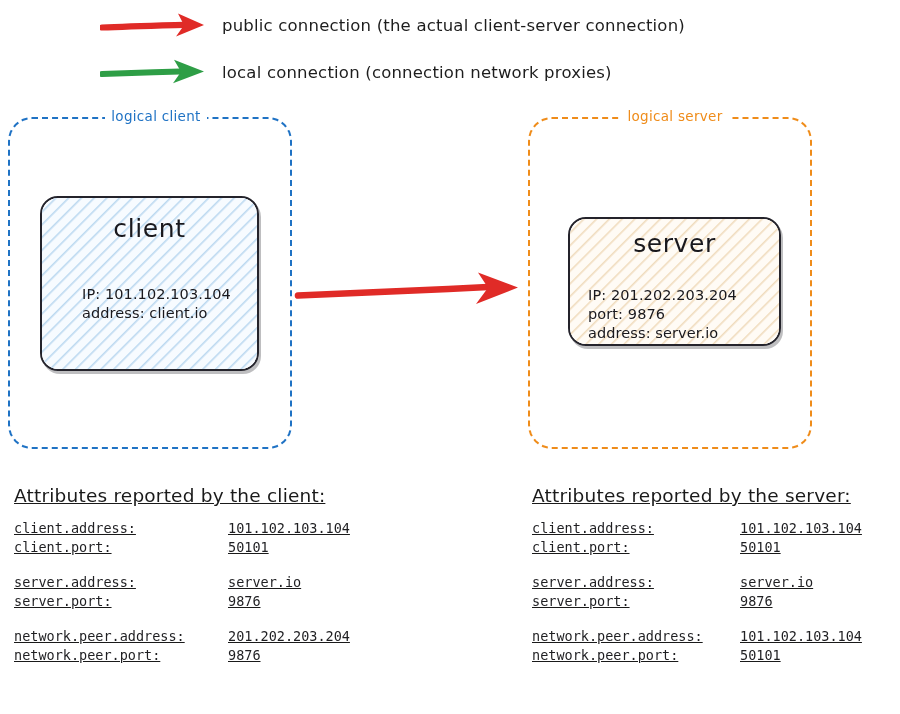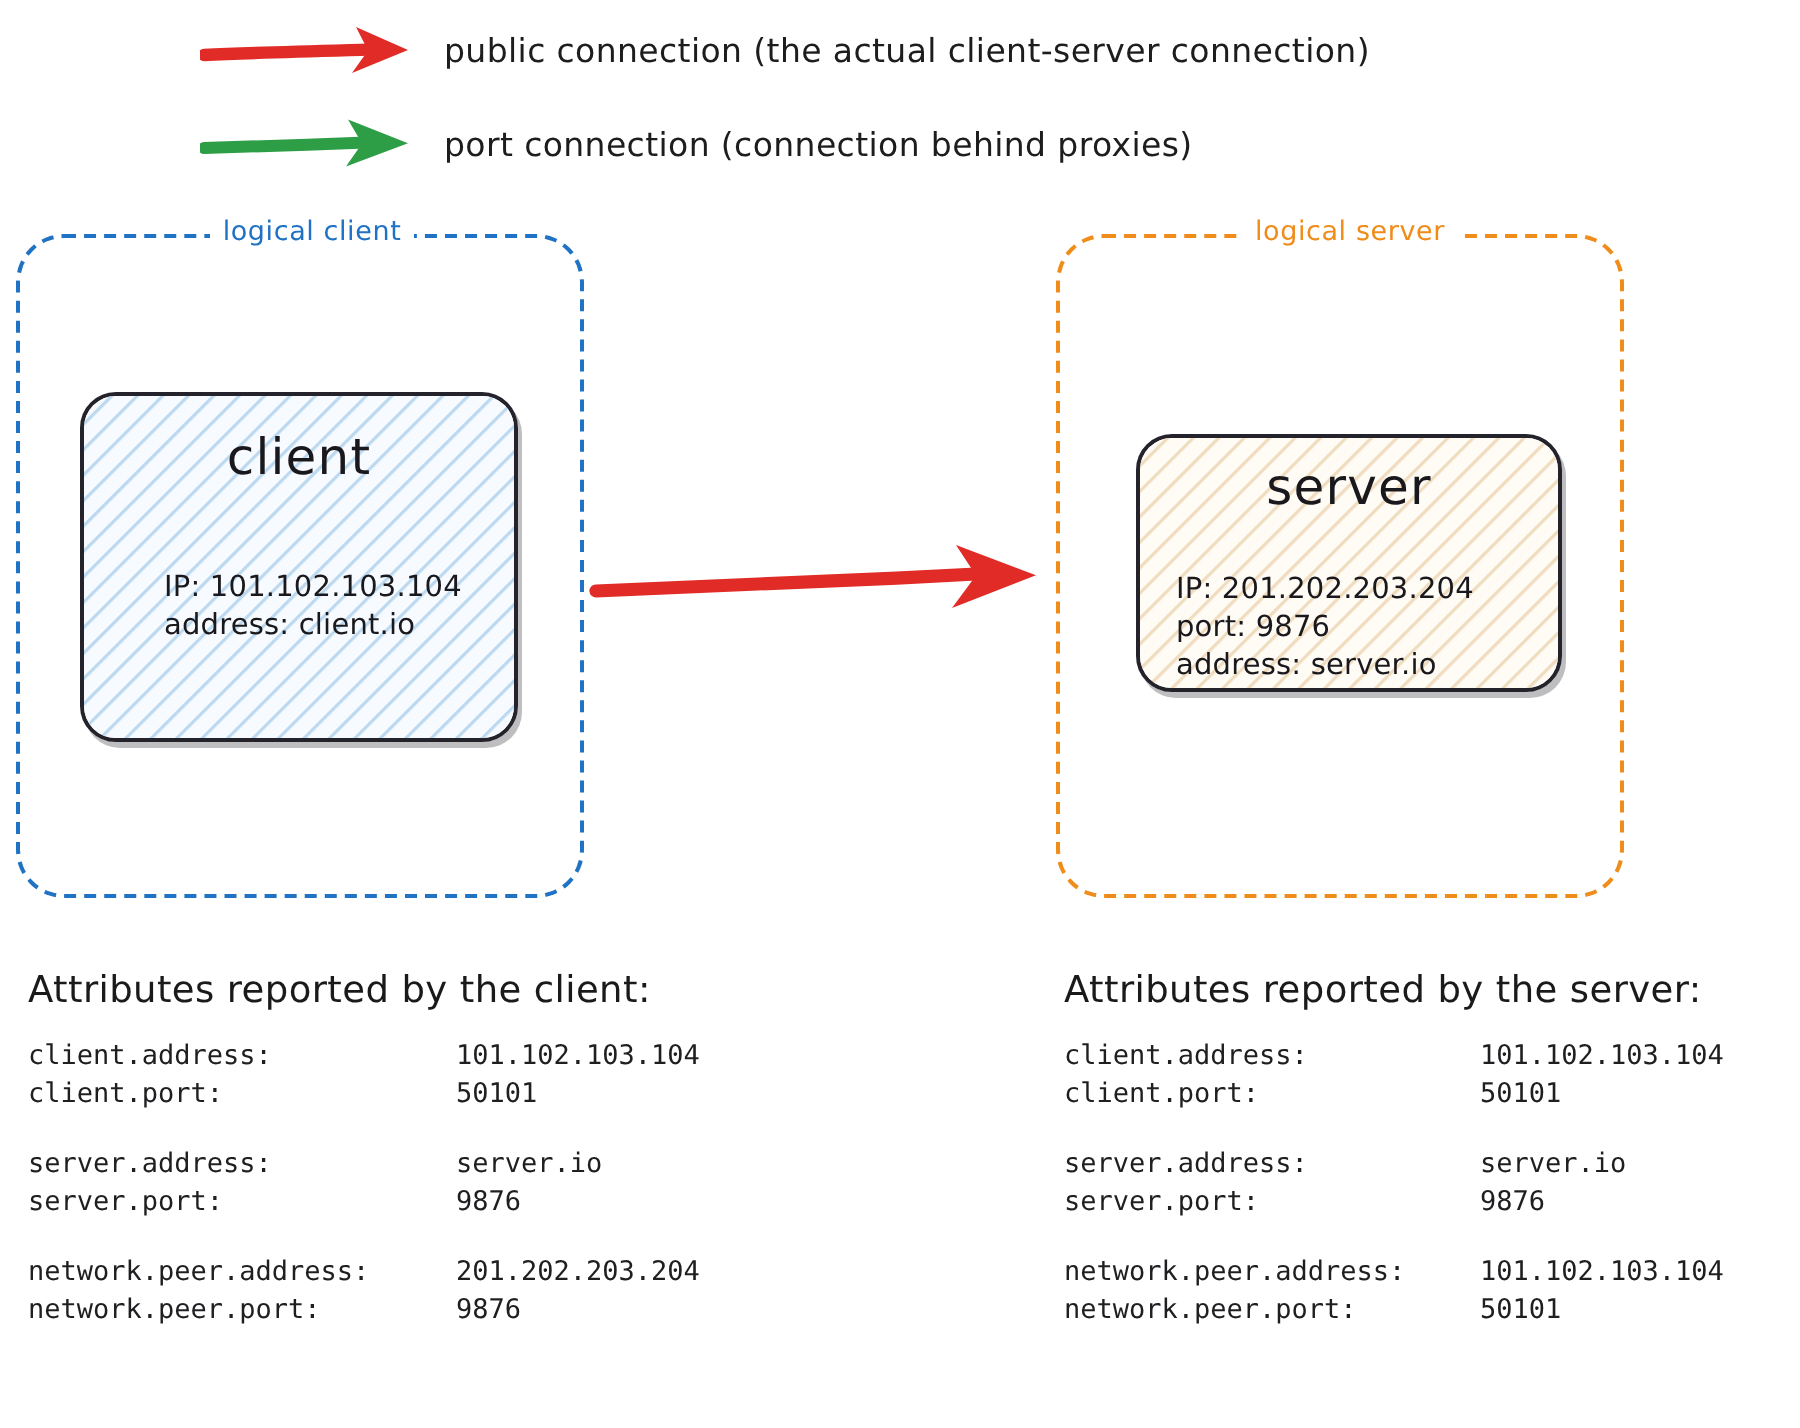--- a/index.html
+++ b/index.html
@@ -164,20 +164,21 @@
     left: 292px;
     top: 262px;
     width: 230px;
     height: 58px;
   }
 
   
   .attrs-panel {
     position: absolute;
     top: 485px;
+    text-decoration: underline;
   }
   #attrs-client { left: 14px; }
   #attrs-server { left: 532px; }
 
   .attrs-heading {
     font-family: "DejaVu Sans", sans-serif;
     font-size: 18.5px;
     letter-spacing: 0.2px;
     color: #1a1a1a;
     margin: 0 0 13px 0;
@@ -214,21 +215,21 @@
       <path d="M78,5.5 L104,17.0 L76,28.5 L84,17.2 Z" fill="#e02b27"></path>
     </svg>
     <div class="legend-label">public connection (the actual client-server connection)</div>
   </div>
 
   <div class="legend-row row-local">
     <svg class="legend-arrow" viewBox="0 0 108 34">
       <path d="M2,19.0 C26,18.2 54,17.4 80,16.4" stroke="#2e9e46" stroke-width="6.0" fill="none" stroke-linecap="round"></path>
       <path d="M74,4.8 L104,16.6 L73,28.2 L81,16.8 Z" fill="#2e9e46"></path>
     </svg>
-    <div class="legend-label">port connection (connection behind proxies)</div>
+    <div class="legend-label">local connection (connection network proxies)</div>
   </div>
 
 </div>
 
 <div id="logical-client-box" class="logical-box">
   <div class="logical-title">
     <span>logical client</span>
   </div>
 </div>
 

